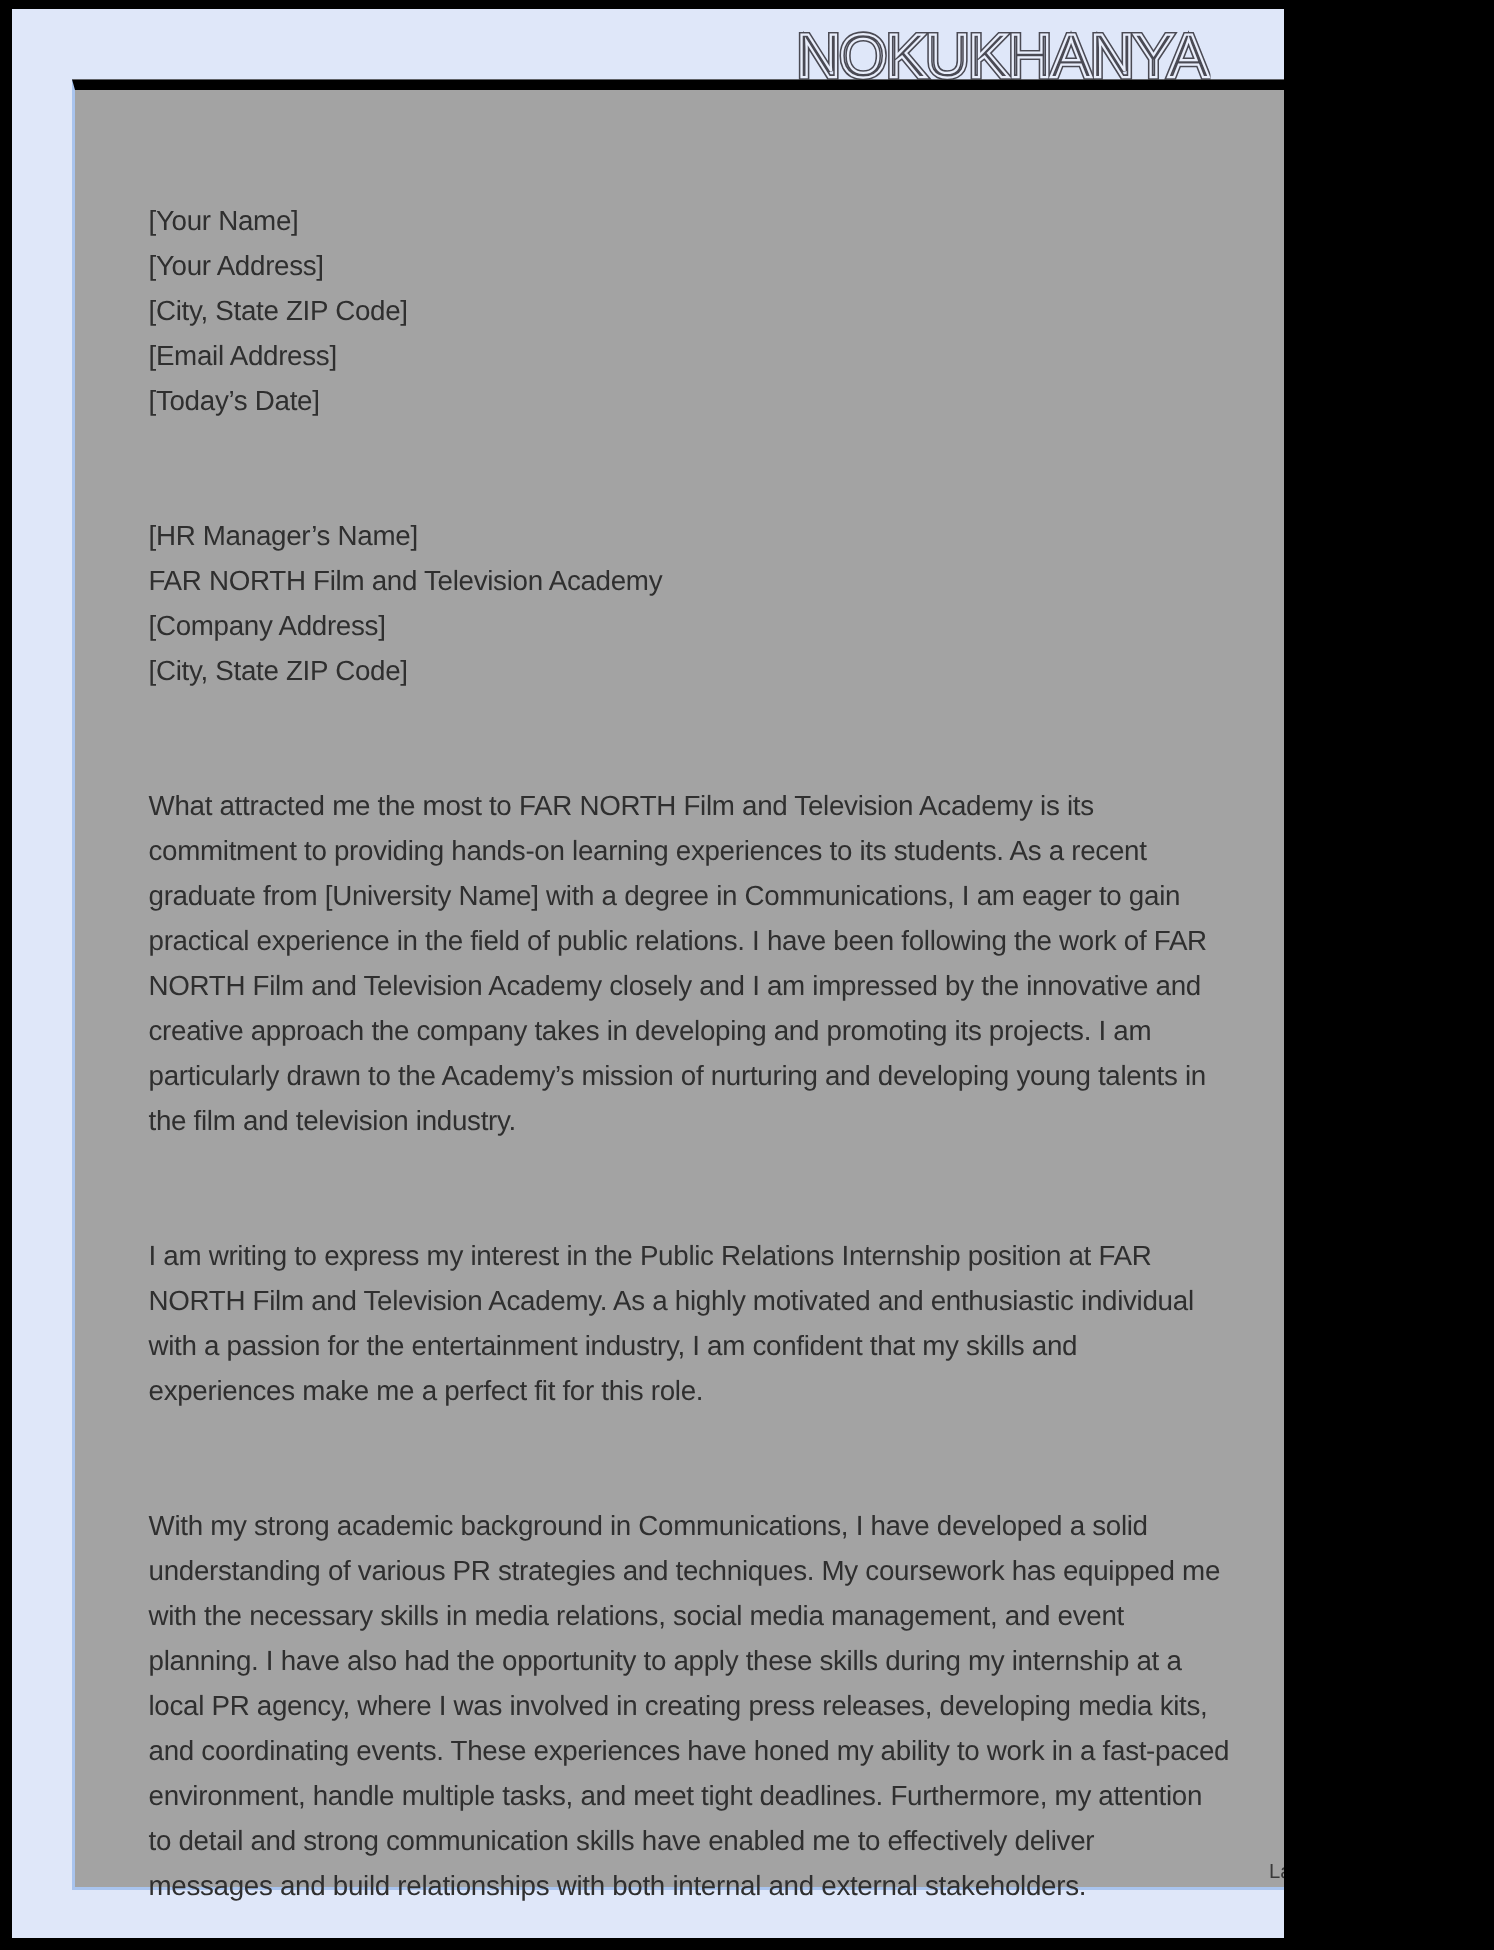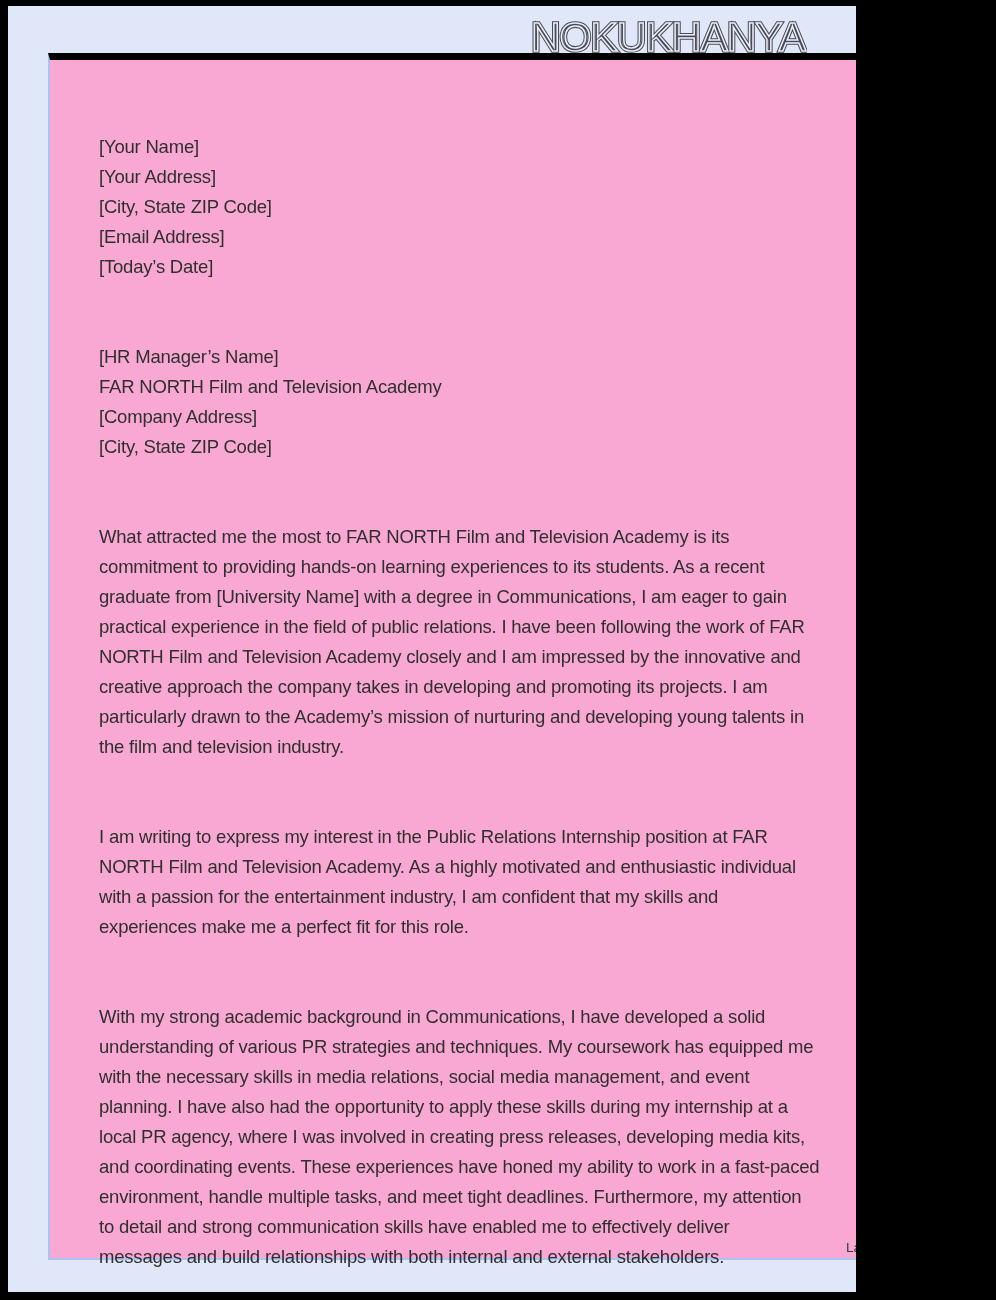--- a/index.html
+++ b/index.html
@@ -27,21 +27,21 @@
     font-size: 41px;
     letter-spacing: -1px;
   }
   .wordmark-outer { fill: none; stroke: #4a4a54; stroke-width: 3.6px; }
   .wordmark-inner { fill: none; stroke: #e9eefb; stroke-width: 1.5px; }
   .letter-page {
     position: absolute;
     left: 40px; top: 47px;
     width: 900px; height: 1207px;
     box-sizing: border-box;
-    background: #f9a8d4;
+    background: #a3a3a3;
     border-top: 7px solid #000000;
     border-left: 2px solid #a9c4ee;
     border-right: 2px solid #a9c4ee;
     border-bottom: 2px solid #a9c4ee;
   }
   .letter-content {
     padding: 42px 40px 0 49px;
     color: #2f2f2f;
     font-size: 18.5px;
     line-height: 30px;

